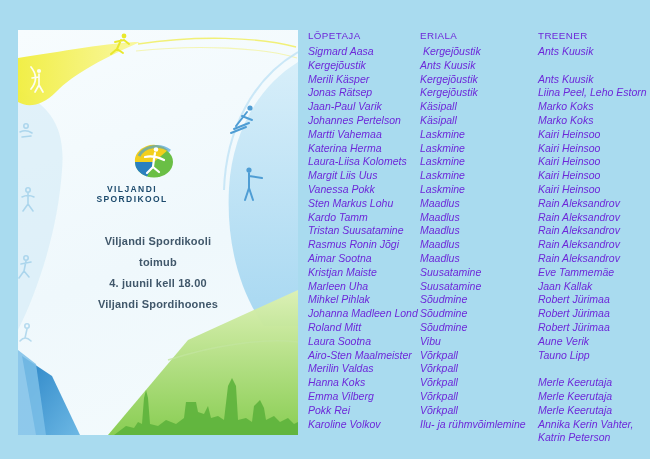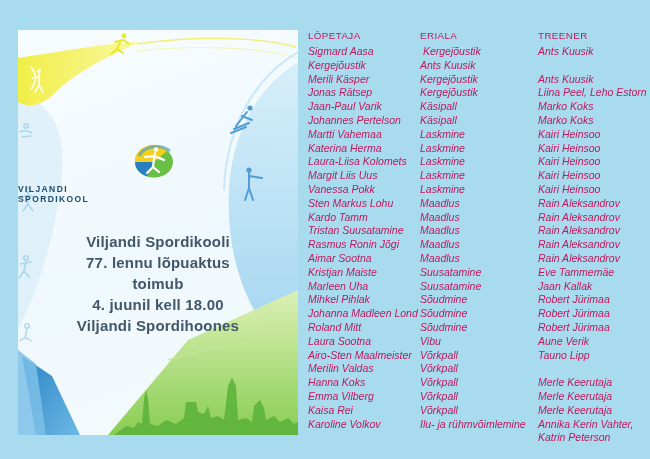--- a/index.html
+++ b/index.html
@@ -9,32 +9,32 @@
     font-family:"Liberation Sans","DejaVu Sans",sans-serif;
   }
   
   .card{
     position:absolute;left:18px;top:30px;width:280px;height:405px;
     background:linear-gradient(160deg,#f7fcfe 0%,#eff8fc 55%,#f4fbfd 100%);
     overflow:hidden;
   }
   .deco{position:absolute;left:0;top:0;width:280px;height:405px;}
   .logo-text{
-    position:absolute;left:0;top:154px;width:228px;
+    position:absolute;left:0;top:154px;width:228px;text-align:center;
     color:#1d4b6d;font-size:8.5px;font-weight:700;letter-spacing:1.4px;line-height:10px;
   }
   .announcement{
     position:absolute;left:0;top:201px;width:280px;text-align:center;
-    color:#40576a;font-size:15px;font-weight:700;line-height:21px;
+    color:#40576a;font-size:11px;font-weight:700;line-height:21px;
     letter-spacing:.2px;
   }
   
   .table{
     position:absolute;left:308px;top:29px;width:340px;
-    color:#be185d;
+    color:#6d28d9;
   }
   .thead,.trow{
     display:grid;grid-template-columns:112px 118px 1fr;
   }
   .thead{
     font-size:9.8px;letter-spacing:.4px;font-weight:500;line-height:14px;
     margin-bottom:2px;
   }
   .trow{font-size:10.5px;line-height:13.8px;font-weight:400;font-style:italic;}
   .cell{white-space:pre;overflow:visible;}
@@ -132,21 +132,20 @@
       </g>
     </svg>
 
     <div class="logo-text">
       <div>VILJANDI</div>
       <div>SPORDIKOOL</div>
     </div>
 
     <div class="announcement">
       <div>Viljandi Spordikooli</div>
-      <div>77. lennu lõpuaktus</div>
       <div>toimub</div>
       <div>4. juunil kell 18.00</div>
       <div>Viljandi Spordihoones</div>
     </div>
   </div>
 
   <div class="table">
     <div class="thead">
       <span class="cell">LÕPETAJA</span>
       <span class="cell">ERIALA</span>
@@ -301,21 +300,21 @@
     <span class="cell">Merle Keerutaja</span>
   </div>
 
   <div class="trow">
     <span class="cell">Emma Vilberg</span>
     <span class="cell">Võrkpall</span>
     <span class="cell">Merle Keerutaja</span>
   </div>
 
   <div class="trow">
-    <span class="cell">Kaisa Rei</span>
+    <span class="cell">Pokk Rei</span>
     <span class="cell">Võrkpall</span>
     <span class="cell">Merle Keerutaja</span>
   </div>
 
   <div class="trow">
     <span class="cell">Karoline Volkov</span>
     <span class="cell">Ilu- ja rühmvõimlemine</span>
     <span class="cell">Annika Kerin Vahter,
 Katrin Peterson</span>
   </div>

